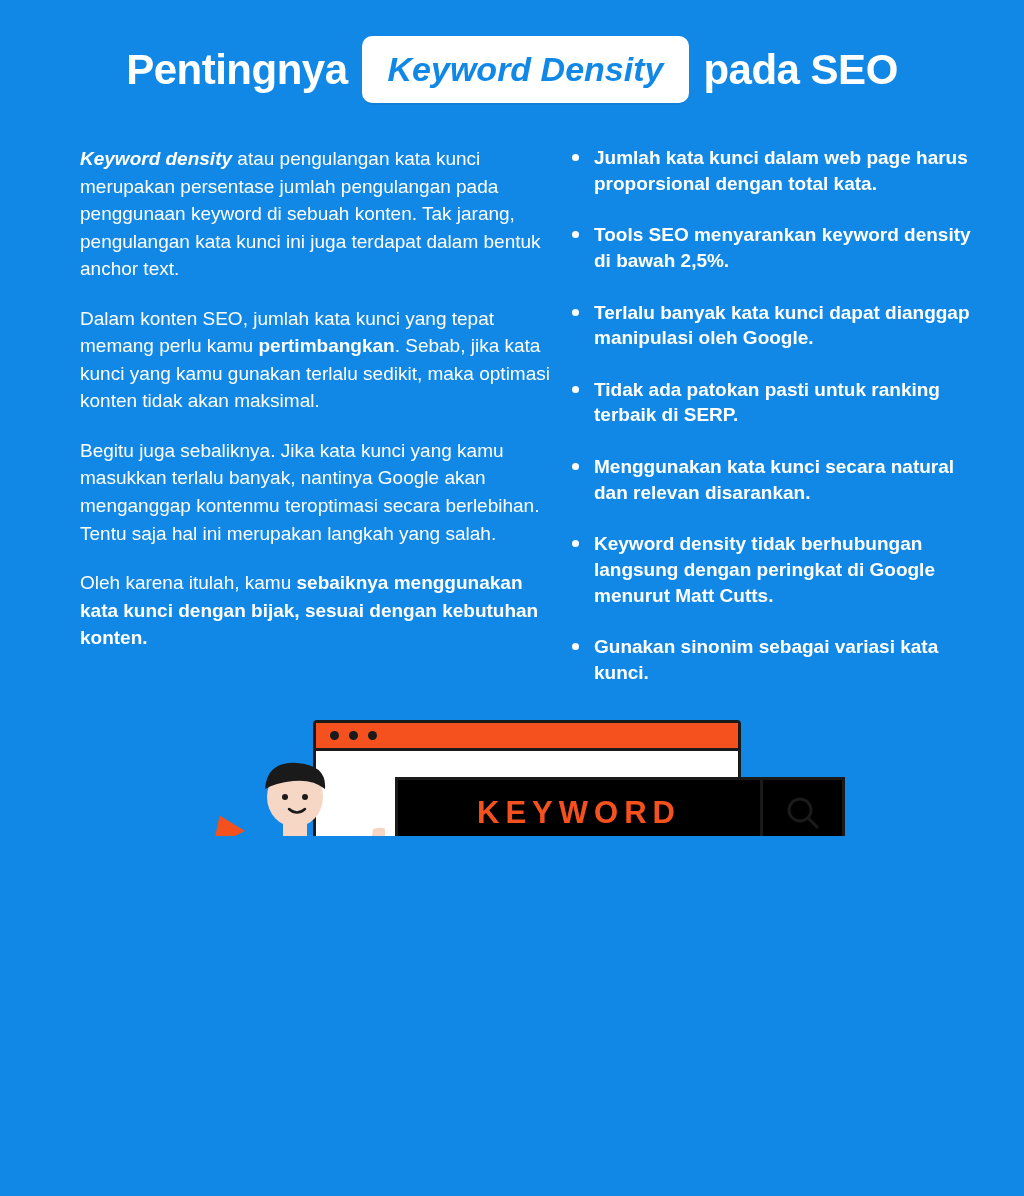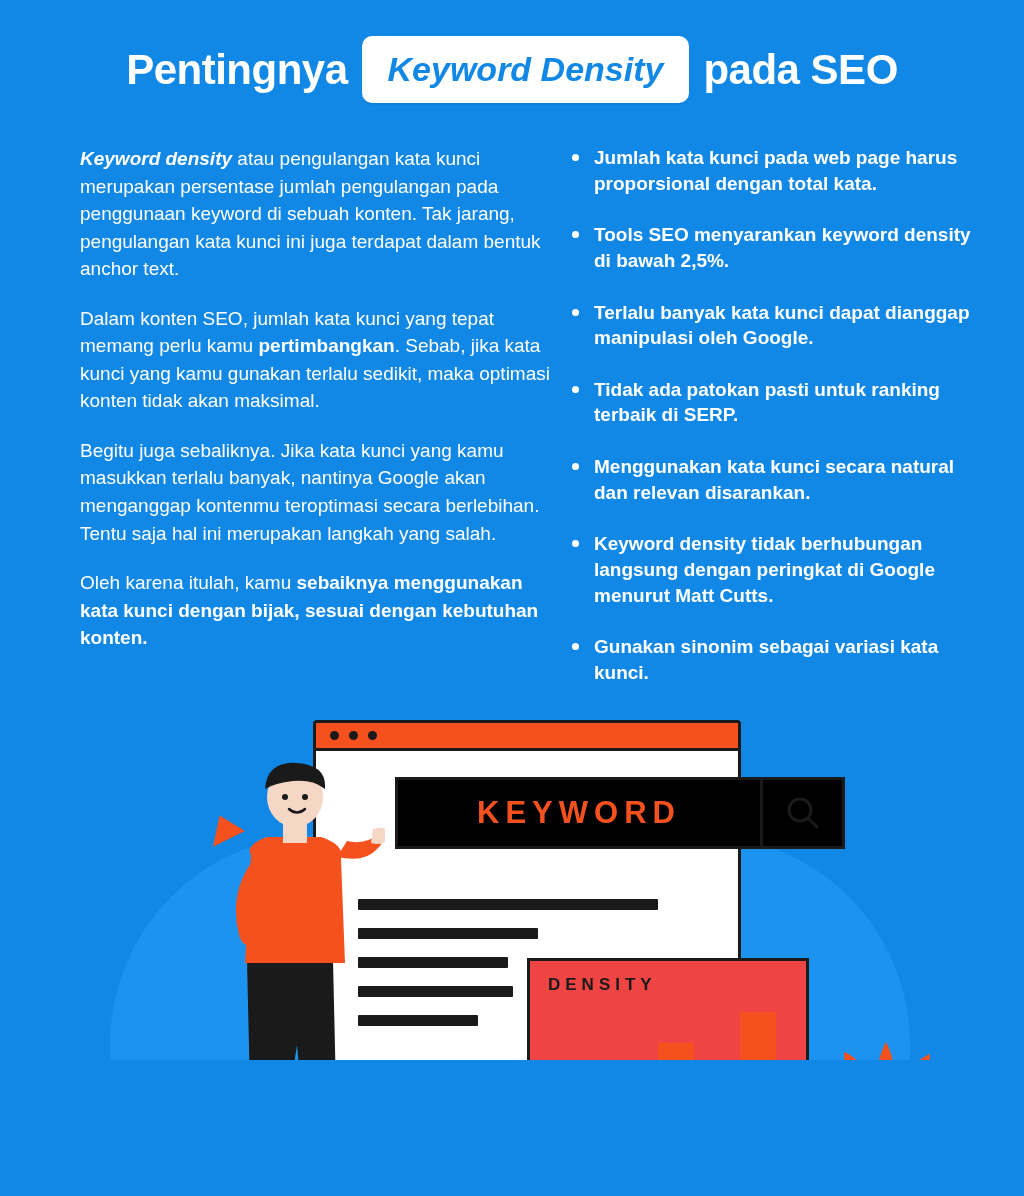--- a/index.html
+++ b/index.html
@@ -6,21 +6,21 @@
   html, body {
     width: 1024px;
     height: 1196px;
     overflow: hidden;
     background: #1288e6;
     font-family: "Liberation Sans", sans-serif;
   }
   #page {
     position: relative;
     width: 1024px;
-    height: 1060px;
+    height: 836px;
     background: #1288e6;
     overflow: hidden;
     border-radius: 12px;
   }
 
   
   .bg-blob {
     position: absolute;
     left: 110px;
     top: 835px;
@@ -284,21 +284,21 @@
     <p class="para">
       <span>Dalam konten SEO, jumlah kata kunci yang tepat memang perlu kamu </span><b>pertimbangkan</b><span>. Sebab, jika kata kunci yang kamu gunakan terlalu sedikit, maka optimasi konten tidak akan maksimal.</span>
     </p>
     <p class="para">Begitu juga sebaliknya. Jika kata kunci yang kamu masukkan terlalu banyak, nantinya Google akan menganggap kontenmu teroptimasi secara berlebihan. Tentu saja hal ini merupakan langkah yang salah.</p>
     <p class="para">
       <span>Oleh karena itulah, kamu </span><b>sebaiknya menggunakan kata kunci dengan bijak, sesuai dengan kebutuhan konten.</b>
     </p>
   </div>
 
   <div class="right-col">
-    <div class="bullet">Jumlah kata kunci pada web page harus proporsional dengan total kata.</div>
+    <div class="bullet">Jumlah kata kunci dalam web page harus proporsional dengan total kata.</div>
     <div class="bullet">Tools SEO menyarankan keyword density di bawah 2,5%.</div>
     <div class="bullet">Terlalu banyak kata kunci dapat dianggap manipulasi oleh Google.</div>
     <div class="bullet">Tidak ada patokan pasti untuk ranking terbaik di SERP.</div>
     <div class="bullet">Menggunakan kata kunci secara natural dan relevan disarankan.</div>
     <div class="bullet">Keyword density tidak berhubungan langsung dengan peringkat di Google menurut Matt Cutts.</div>
     <div class="bullet">Gunakan sinonim sebagai variasi kata kunci.</div>
   </div>
 
   <div class="illus">
 

